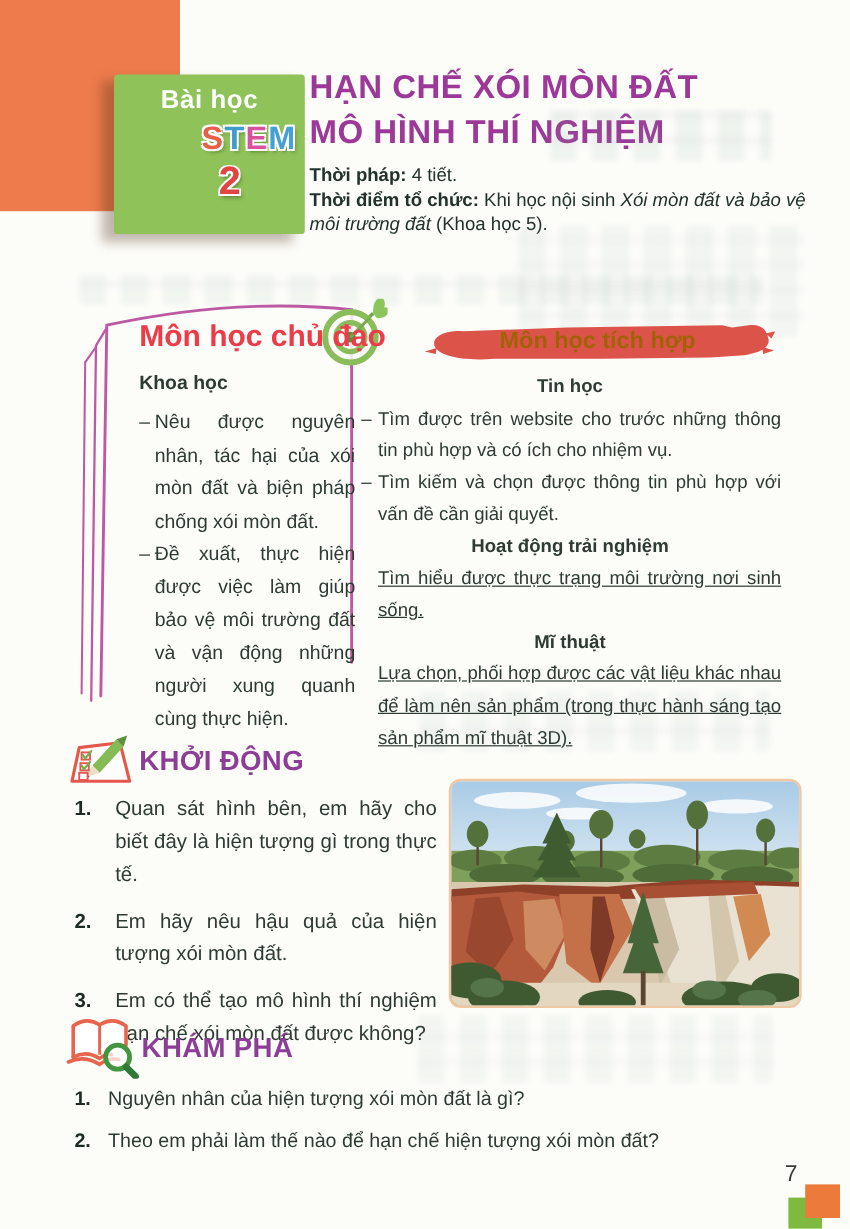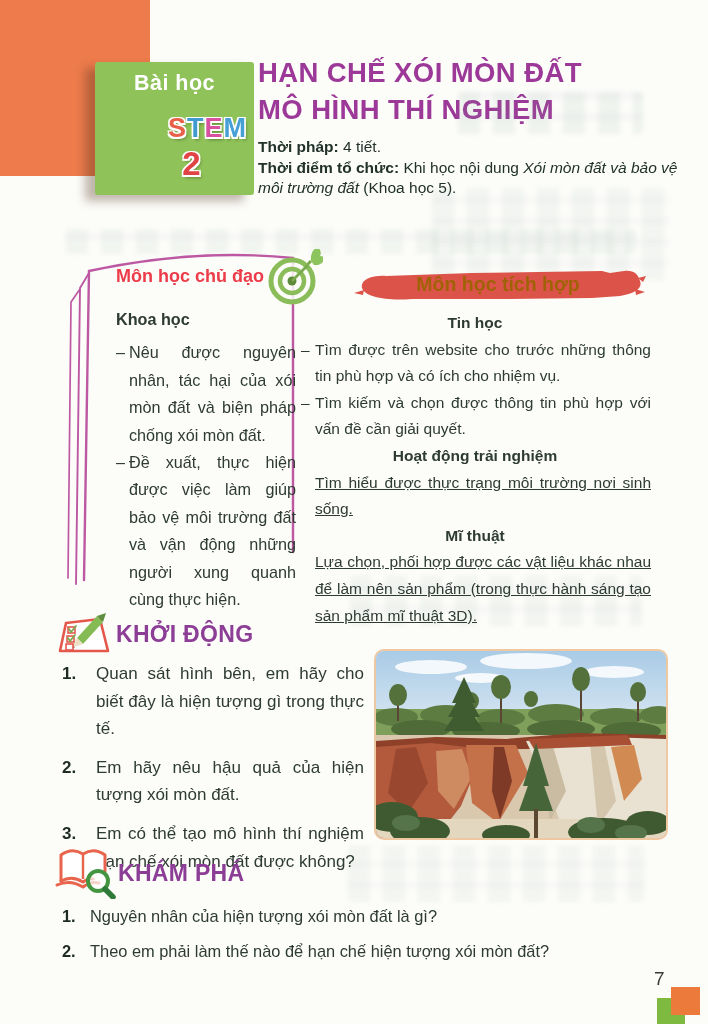--- a/index.html
+++ b/index.html
@@ -11,21 +11,21 @@
   }
   .abs{position:absolute;}
   
   .orange-corner{left:0;top:0;width:150px;height:176px;background:#ed7b4c;}
   .badge{
     left:95px;top:62px;width:159px;height:133px;background:#8fc258;border-radius:3px;
     box-shadow:-10px 6px 10px rgba(80,50,25,.35);
     display:flex;flex-direction:column;
   }
   .badge-top{margin-top:9px;text-align:center;font-size:21.5px;font-weight:bold;color:#ffffff;letter-spacing:.5px;}
-  .stem-row{margin-top:17px;text-align:right;padding-right:7px;font-size:27px;font-weight:bold;letter-spacing:1px;}
+  .stem-row{margin-top:4px;text-align:right;padding-right:7px;font-size:27px;font-weight:bold;letter-spacing:1px;}
   .stem-row span{
     text-shadow:-1.5px -1.5px 0 #fff,1.5px -1.5px 0 #fff,-1.5px 1.5px 0 #fff,1.5px 1.5px 0 #fff,2px 3px 3px rgba(40,60,20,.45);
   }
   .stem-s{color:#e8604a}.stem-t{color:#3f9ad0}.stem-e{color:#d8519e}.stem-m{color:#46a0d6}
   .badge-num{
     margin-top:1px;text-align:center;padding-left:34px;
     font-size:33px;font-weight:bold;color:#e14444;
     text-shadow:-1.5px -1.5px 0 #fff,1.5px -1.5px 0 #fff,-1.5px 1.5px 0 #fff,1.5px 1.5px 0 #fff,2px 3px 3px rgba(40,60,20,.4);
   }
   
@@ -34,21 +34,21 @@
   .meta b{font-weight:bold;}
   .meta i{font-style:italic;}
   
   .bleed{
     pointer-events:none;filter:blur(2px);opacity:.5;border-radius:4px;
     background-image:
       repeating-linear-gradient(90deg, rgba(125,165,140,.20) 0 22px, transparent 22px 35px),
       repeating-linear-gradient(0deg, transparent 0 13px, rgba(150,140,185,.10) 13px 21px);
   }
   
-  .panel-heading{left:116px;top:266px;font-size:18px;font-weight:bold;color:#ec3c4a;}
+  .panel-heading{left:116px;top:266px;font-size:25px;font-weight:bold;color:#ec3c4a;}
   .panel-body{left:116px;top:306px;width:180px;font-size:16.2px;line-height:27.4px;text-align:justify;}
   .panel-body .subj{font-weight:bold;margin-bottom:6px;}
   .dash-item{position:relative;padding-left:13px;}
   .dash-item .dash{position:absolute;left:0;top:0;}
   
   .banner{left:352px;top:266px;width:294px;height:40px;}
   .banner-text{position:absolute;left:30px;top:7px;width:232px;text-align:center;font-size:19.5px;font-weight:bold;color:#a16207;}
   .right-col{left:299px;top:310px;width:352px;font-size:15.5px;line-height:26.6px;}
   .right-col .rc-head{font-weight:bold;text-align:center;}
   .right-col .rc-bullet{position:relative;padding-left:16px;text-align:justify;}
@@ -81,21 +81,21 @@
   </div>
   <div class="badge-num">2</div>
 </div>
 
 <div class="abs page-title">
   <div>HẠN CHẾ XÓI MÒN ĐẤT</div>
   <div>MÔ HÌNH THÍ NGHIỆM</div>
 </div>
 <div class="abs meta">
   <div><b>Thời pháp:</b><span> 4 tiết.</span></div>
-  <div><b>Thời điểm tổ chức:</b><span> Khi học nội dung </span><i>Xói mòn đất và bảo vệ môi trường đất</i><span> (Khoa học 5).</span></div>
+  <div><b>Thời điểm tổ chức:</b><span> Khi học nội sinh </span><i>Xói mòn đất và bảo vệ môi trường đất</i><span> (Khoa học 5).</span></div>
 </div>
 
 <div class="abs bleed" style="left:458px;top:92px;width:185px;height:42px;"></div>
 <div class="abs bleed" style="left:432px;top:188px;width:238px;height:92px;opacity:.38;"></div>
 <div class="abs bleed" style="left:66px;top:229px;width:570px;height:25px;opacity:.42;"></div>
 <div class="abs bleed" style="left:350px;top:576px;width:292px;height:50px;opacity:.4;"></div>
 <div class="abs bleed" style="left:348px;top:846px;width:296px;height:56px;opacity:.35;"></div>
 
 <svg class="abs" style="left:56px;top:244px;" width="292" height="346" viewBox="0 0 292 346">
   <path d="M28,336 L33,27 Q140,4 237,14 L237,308" fill="none" stroke="#bd59a3" stroke-width="2.4" stroke-linecap="round"></path>

